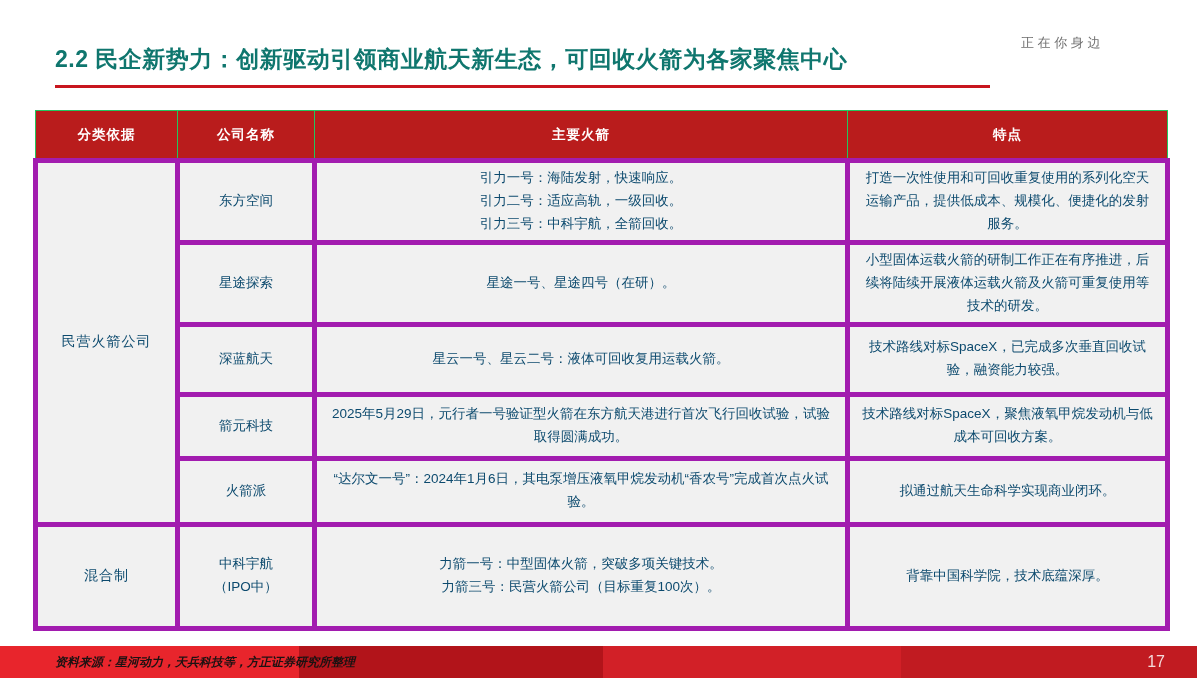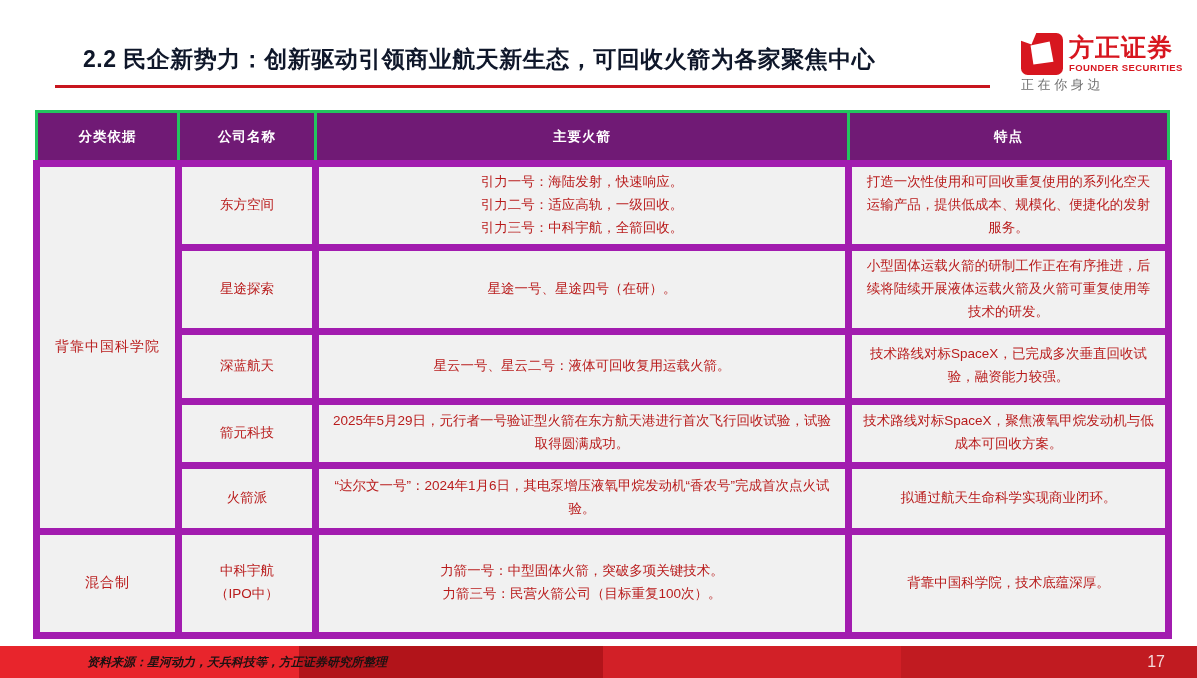--- a/index.html
+++ b/index.html
@@ -4,23 +4,22 @@
 <style>
   html,body{margin:0;padding:0;}
   body{
     width:1197px;height:678px;position:relative;background:#fff;overflow:hidden;
     font-family:"Liberation Sans","DejaVu Sans",sans-serif;
     -webkit-font-smoothing:antialiased;
   }
   
   .title{
     position:absolute;left:55px;top:44px;width:940px;
-    font-size:23px;font-weight:bold;color:#0f172a;letter-spacing:.5px;
+    font-size:23px;font-weight:bold;color:#0f766e;letter-spacing:.5px;
     white-space:nowrap;
-    margin-left:28px;
   }
   .title-rule{
     position:absolute;left:55px;top:85px;width:935px;height:3px;background:#c8161e;
   }
   .logo{
     position:absolute;left:1021px;top:33px;width:142px;
   }
   .logo-top{display:flex;align-items:flex-start;}
   .logo-mark{width:42px;height:42px;flex:0 0 auto;}
   .logo-text{margin-left:6px;padding-top:1px;}
@@ -28,67 +27,56 @@
   .logo-en{font-size:9.5px;font-weight:bold;color:#d7161f;letter-spacing:.4px;margin-top:2px;white-space:nowrap;}
   .logo-tagline{
     margin-top:1px;display:flex;justify-content:space-between;
     font-size:13px;color:#6f6f6f;width:140px;
   }
   
   .tbl-wrap{position:absolute;left:33px;top:110px;}
   table{border-collapse:collapse;table-layout:fixed;width:1132px;}
   col.c1{width:142px}col.c2{width:137px}col.c3{width:533px}col.c4{width:320px}
   th{
-    background:#701a75;color:#fff;font-size:13.5px;font-weight:bold;
-    border:3px solid #22c55e;height:45px;letter-spacing:1px;text-align:center;
+    background:#b91c1c;color:#fff;font-size:13.5px;font-weight:bold;
+    border:1px solid #22c55e;height:45px;letter-spacing:1px;text-align:center;
   }
   td{
-    background:#f1f1f1;border:7px solid #a21caf;color:#b91c1c;
+    background:#f1f1f1;border:5px solid #a21caf;color:#0c4a6e;
     font-size:13.5px;text-align:center;vertical-align:middle;
     padding:4px 10px;line-height:1.7;
   }
   tr.r1{height:78px}tr.r2{height:74px}tr.r3{height:70px}
   tr.r4{height:64px}tr.r5{height:66px}tr.r6{height:104px}
   td.cat{font-size:14px;letter-spacing:1px;}
   
   .footer{
     position:absolute;left:0;top:646px;width:1197px;height:32px;
     background:linear-gradient(to right,
       #e8252c 0,#e8252c 299px,
       #b2141a 299px,#b2141a 603px,
       #d22027 603px,#d22027 901px,
       #c11b21 901px,#c11b21 100%);
     display:flex;align-items:center;
   }
   .footer-source{
-    margin-left:87px;font-size:12px;font-style:italic;font-weight:bold;color:#1c1212;
+    margin-left:55px;font-size:12px;font-style:italic;font-weight:bold;color:#1c1212;
   }
   .footer-page{
     position:absolute;right:32px;top:50%;transform:translateY(-50%);
     color:#f4dada;font-size:16px;
   }
 </style>
 </head>
 <body>
 
 <div class="title">2.2 民企新势力：创新驱动引领商业航天新生态，可回收火箭为各家聚焦中心</div>
 <div class="title-rule"></div>
 
 <div class="logo">
-  <div class="logo-top">
-    <svg class="logo-mark" viewBox="0 0 44 44">
-      <rect x="0" y="0" width="44" height="44" rx="7" fill="#d7161f"></rect>
-      <polygon points="10,13 30,9 34,30 13,33" fill="#ffffff"></polygon>
-      <polygon points="0,0 16,0 11,12 0,8" fill="#ffffff"></polygon>
-    </svg>
-    <div class="logo-text">
-      <div class="logo-cn">方正证券</div>
-      <div class="logo-en">FOUNDER SECURITIES</div>
-    </div>
-  </div>
   <div class="logo-tagline">正 在 你 身 边</div>
 </div>
 
 <div class="tbl-wrap">
   <table>
     <colgroup>
         <col class="c1">
         <col class="c2">
         <col class="c3">
         <col class="c4">
@@ -96,21 +84,21 @@
     <thead>
       <tr>
         <th>分类依据</th>
         <th>公司名称</th>
         <th>主要火箭</th>
         <th>特点</th>
       </tr>
     </thead>
     <tbody>
       <tr class="r1">
-        <td class="cat" rowspan="5">背靠中国科学院</td>
+        <td class="cat" rowspan="5">民营火箭公司</td>
         <td>东方空间</td>
         <td>
           <div>引力一号：海陆发射，快速响应。</div>
           <div>引力二号：适应高轨，一级回收。</div>
           <div>引力三号：中科宇航，全箭回收。</div>
         </td>
         <td>打造一次性使用和可回收重复使用的系列化空天运输产品，提供低成本、规模化、便捷化的发射服务。</td>
       </tr>
       <tr class="r2">
         <td>星途探索</td>

